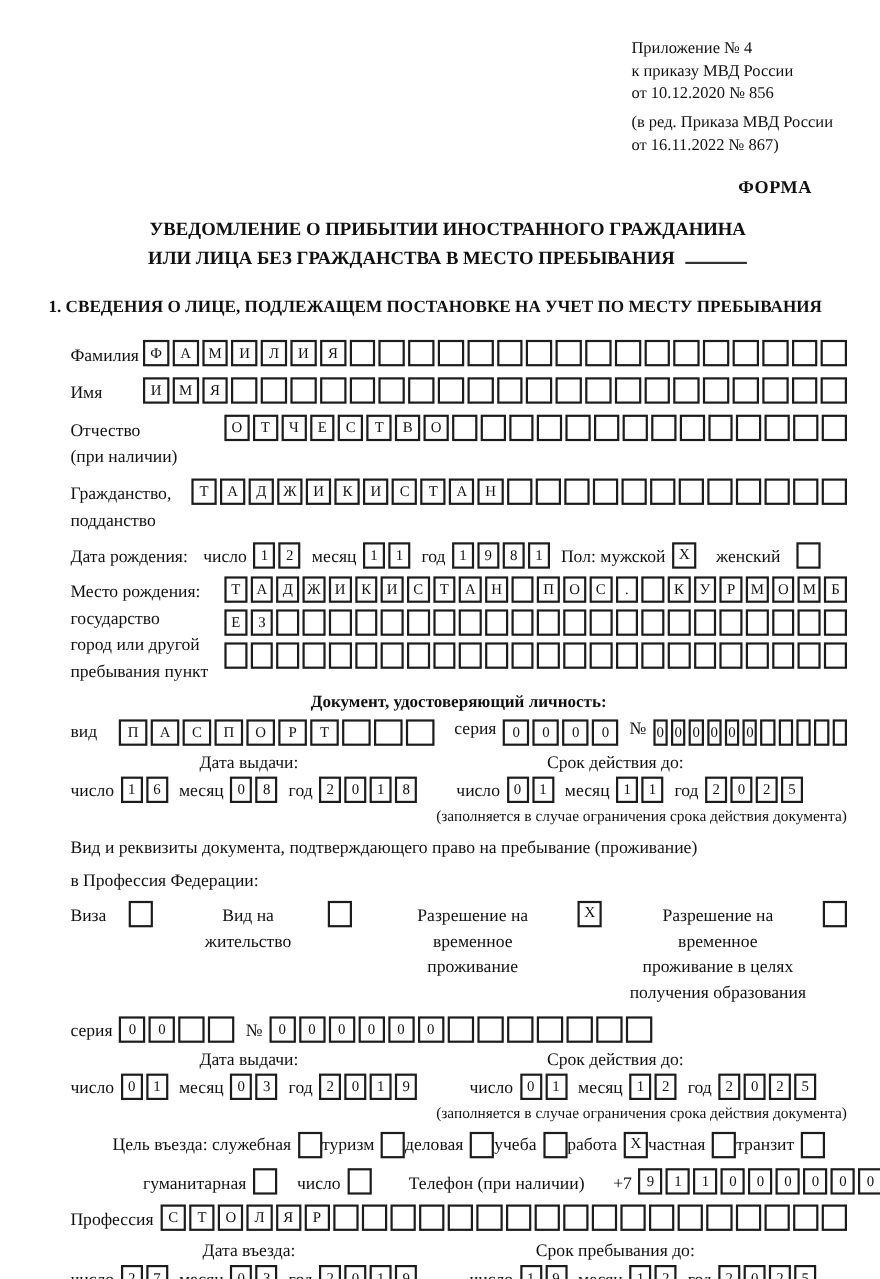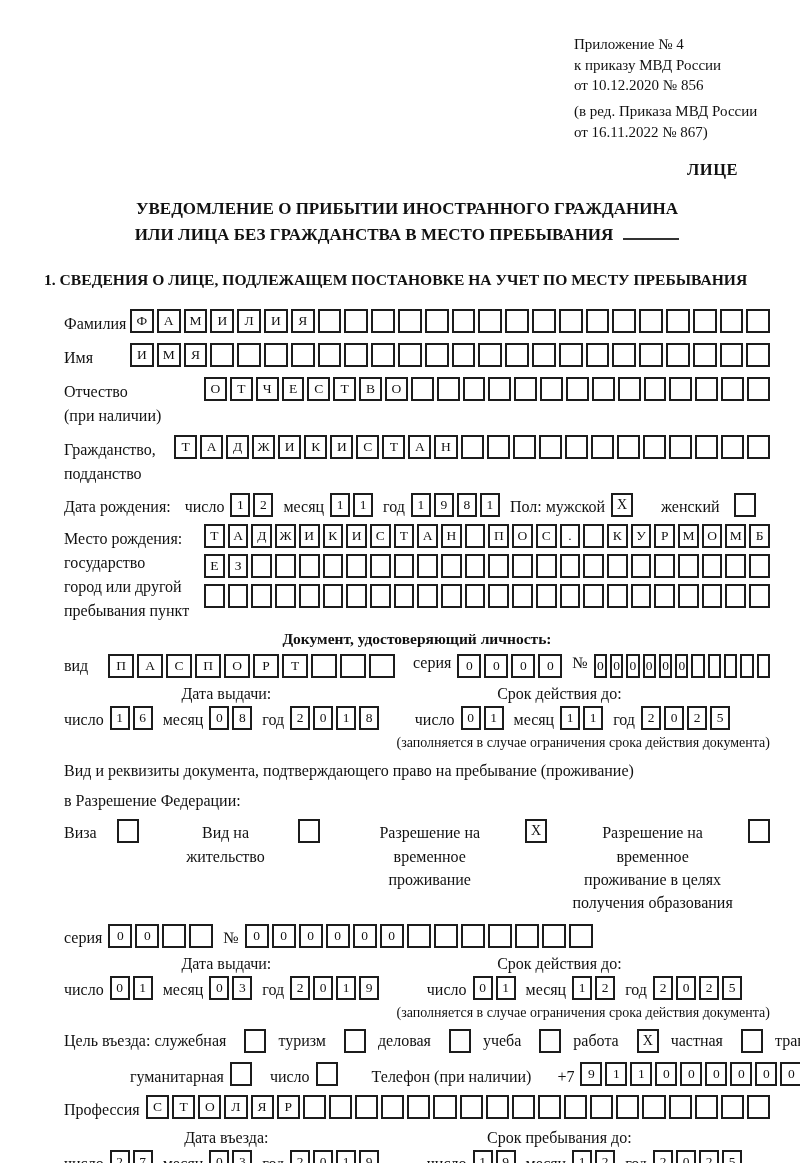--- a/index.html
+++ b/index.html
@@ -31,38 +31,38 @@
   .spacer{flex:1;}
   .dhdr{display:flex;margin:2px 0 3px 0;}
   .dh1{flex:0 0 46%;text-align:center;}
   .dh2{flex:1;text-align:center;margin-right:40px;}
   .note{text-align:right;font-size:14px;margin:-2px 0 8px 0;}
   .plain{margin:4px 0 6px 0;line-height:1.5;}
   .dochead{text-align:center;font-weight:bold;font-size:15.5px;margin:2px 0 6px 0;}
   .optrow{display:flex;align-items:flex-start;margin:4px 0 10px 0;}
   .opt{display:flex;align-items:flex-start;gap:12px;}
   .optlbl{text-align:center;line-height:1.45;padding-top:2px;}
-  .purrow{display:flex;align-items:center;margin-bottom:9px;margin-right:32px;justify-content:space-between;gap:12px;}
+  .purrow{display:flex;align-items:center;margin-bottom:9px;margin-right:20px;justify-content:flex-end;}
   .purrow2{display:flex;align-items:flex-end;margin-bottom:9px;}
   .pl{white-space:nowrap;padding-right:6px;}
 </style>
 </head>
 <body>
 
 <div class="page">
 
   <div class="hdr">
     <div>Приложение № 4</div>
     <div>к приказу МВД России</div>
     <div>от 10.12.2020 № 856</div>
     <div class="part2">(в ред. Приказа МВД России</div>
     <div>от 16.11.2022 № 867)</div>
   </div>
 
-  <div class="forma">ЛИЦЕ</div>
+  <div class="forma">ФОРМА</div>
 
   <div class="title">
     <div>УВЕДОМЛЕНИЕ О ПРИБЫТИИ ИНОСТРАННОГО ГРАЖДАНИНА</div>
     <div><span>ИЛИ ЛИЦА БЕЗ ГРАЖДАНСТВА В МЕСТО ПРЕБЫВАНИЯ</span><span class="uline"></span></div>
   </div>
 
   <div class="sect">1. СВЕДЕНИЯ О ЛИЦЕ, ПОДЛЕЖАЩЕМ ПОСТАНОВКЕ НА УЧЕТ ПО МЕСТУ ПРЕБЫВАНИЯ</div>
 
   <div class="row">
     <div class="lbl">Фамилия</div>
@@ -201,21 +201,21 @@
       </span>
     <span class="dlab l">год</span>
     <span class="cells f20">
         <span class="cell">1</span>
         <span class="cell">9</span>
         <span class="cell">8</span>
         <span class="cell">1</span>
       </span>
     <span class="dlab l">Пол: мужской</span>
     <span class="cb">X</span>
-    <span class="dlab l" style="padding-left:28px;">женский</span>
+    <span class="dlab l" style="padding-left:18px;">женский</span>
     <span class="cb" style="margin-left:8px;"></span>
   </div>
 
   <div class="row" style="margin-top:4px;">
     <div class="lbl w140">
       <div>Место рождения:</div>
       <div>государство</div>
       <div>город или другой</div>
       <div>пребывания пункт</div>
     </div>
@@ -379,21 +379,21 @@
         <span class="cell">2</span>
         <span class="cell">0</span>
         <span class="cell">2</span>
         <span class="cell">5</span>
       </span>
   </div>
 
   <div class="note">(заполняется в случае ограничения срока действия документа)</div>
 
   <div class="plain">Вид и реквизиты документа, подтверждающего право на пребывание (проживание)</div>
-  <div class="plain" style="margin-top:0;">в Разрешение Федерации:</div>
+  <div class="plain" style="margin-top:0;">в Профессия Федерации:</div>
 
   <div class="optrow">
     <div class="opt" style="gap:20px;">
       <span class="optlbl">Виза</span>
       <span class="cb"></span>
     </div>
     <div class="opt" style="margin-left:26px;">
       <span class="optlbl">Вид на жительство</span>
       <span class="cb"></span>
     </div>

